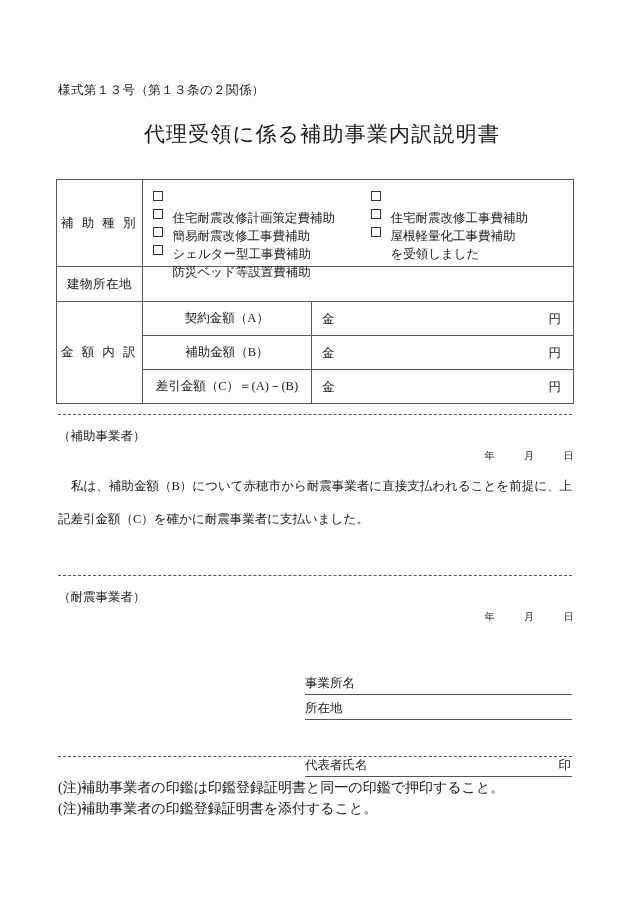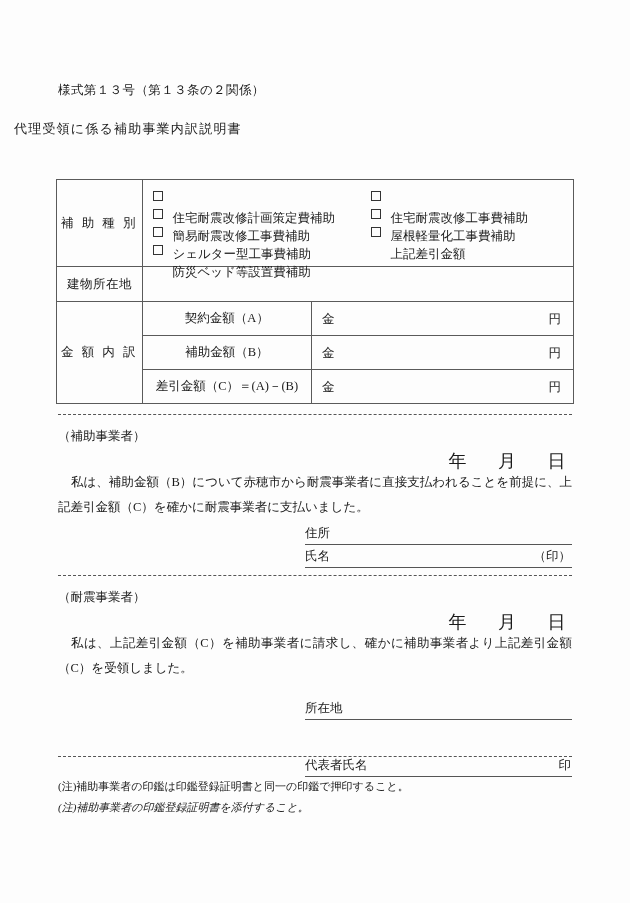--- a/index.html
+++ b/index.html
@@ -28,21 +28,22 @@
     top: 82px;
     font-size: 12.5px;
     letter-spacing: 0.4px;
     white-space: nowrap;
   }
   .doc-title {
     position: absolute;
     left: 0;
     right: 0;
     top: 120px;
-    font-size: 13px;
+    text-align: center;
+    font-size: 21px;
     letter-spacing: 1.2px;
     padding-left: 14px;
     white-space: nowrap;
   }
 
   
   .form-table {
     position: absolute;
     left: 56px;
     top: 179px;
@@ -130,34 +131,34 @@
 
   
   .party {
     position: absolute;
     left: 58px;
     font-size: 12.5px;
     white-space: nowrap;
   }
   .dateline {
     position: absolute;
-    right: 64px;
-    font-size: 18px;
+    right: 56px;
+    font-size: 10px;
     letter-spacing: 0.5px;
     white-space: nowrap;
   }
   .dateline span { margin-left: 26px; }
   .dateline span:first-child { margin-left: 0; }
 
   .body-text {
     position: absolute;
     left: 58px;
     width: 514px;
     font-size: 12.5px;
-    line-height: 25px;
+    line-height: 33px;
     text-align: justify;
     text-justify: inter-character;
     text-indent: 13px;
   }
 
   
   .sig-line {
     position: absolute;
     left: 305px;
     width: 267px;
@@ -175,21 +176,21 @@
     position: absolute;
     right: 1px;
     bottom: 2px;
     white-space: nowrap;
   }
 
   
   .note {
     position: absolute;
     left: 58px;
-    font-size: 11px;
+    font-size: 14px;
     white-space: nowrap;
   }
 </style>
 </head>
 <body>
 
 <div class="page">
 
   <div class="form-no">様式第１３号（第１３条の２関係）</div>
   <div class="doc-title">代理受領に係る補助事業内訳説明書</div>
@@ -222,21 +223,21 @@
               <div class="cbrow">
                 <span class="cbox"></span>
                 <span class="cb-label">住宅耐震改修工事費補助</span>
               </div>
               <div class="cbrow">
                 <span class="cbox"></span>
                 <span class="cb-label">屋根軽量化工事費補助</span>
               </div>
               <div class="cbrow">
                 <span class="cbox"></span>
-                <span class="cb-label">上記差引金額</span>
+                <span class="cb-label">を受領しました</span>
               </div>
             </div>
           </div>
         </td>
       </tr>
 
       <tr>
         <td class="lbl-cell tight">建物所在地</td>
         <td class="addr-cell" colspan="2"></td>
       </tr>
@@ -268,44 +269,39 @@
 
   <div class="dashed" style="top:414px;"></div>
   <div class="party" style="top:428px;">（補助事業者）</div>
   <div class="dateline" style="top:449px;">
     <span>年</span>
     <span>月</span>
     <span>日</span>
   </div>
   <div class="body-text" style="top:470px;">私は、補助金額（B）について赤穂市から耐震事業者に直接支払われることを前提に、上記差引金額（C）を確かに耐震事業者に支払いました。</div>
 
-  <div class="sig-line" style="top:523px;">
-    <span class="sig-label">住所</span>
-    <span class="sig-seal"></span>
-  </div>
-  <div class="sig-line" style="top:546px;">
-    <span class="sig-label">氏名</span>
-    <span class="sig-seal">（印）</span>
-  </div>
 
   <div class="dashed" style="top:575px;"></div>
   <div class="party" style="top:589px;">（耐震事業者）</div>
   <div class="dateline" style="top:610px;">
     <span>年</span>
     <span>月</span>
     <span>日</span>
   </div>
-  <div class="body-text" style="top:631px;">私は、上記差引金額（C）を補助事業者に請求し、確かに補助事業者より上記差引金額（C）を受領しました。</div>
-
+
+  <div class="sig-line" style="top:673px;">
+    <span class="sig-label">事業所名</span>
+    <span class="sig-seal"></span>
+  </div>
   <div class="sig-line" style="top:698px;text-align:center;">
     <span class="sig-label">所在地</span>
     <span class="sig-seal"></span>
   </div>
   <div class="sig-line" style="top:723px;margin-top:32px;">
     <span class="sig-label">代表者氏名</span>
     <span class="sig-seal">印</span>
   </div>
 
   <div class="dashed" style="top:756px;"></div>
   <div class="note" style="top:779px;">(注)補助事業者の印鑑は印鑑登録証明書と同一の印鑑で押印すること。</div>
-  <div class="note" style="top:800px;font-style:italic;">(注)補助事業者の印鑑登録証明書を添付すること。</div>
+  <div class="note" style="top:800px;">(注)補助事業者の印鑑登録証明書を添付すること。</div>
 
 </div>
 
 </body></html>

